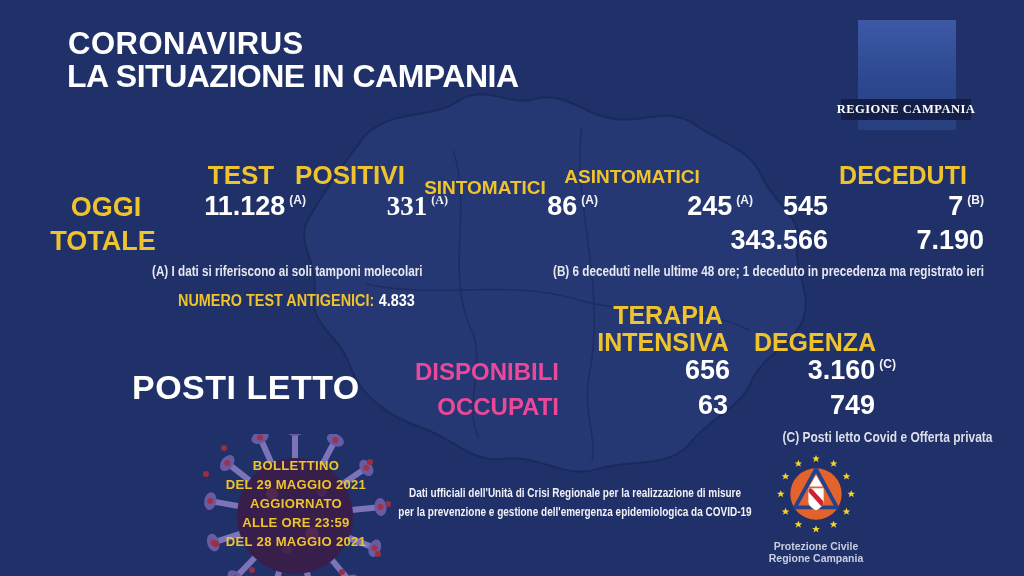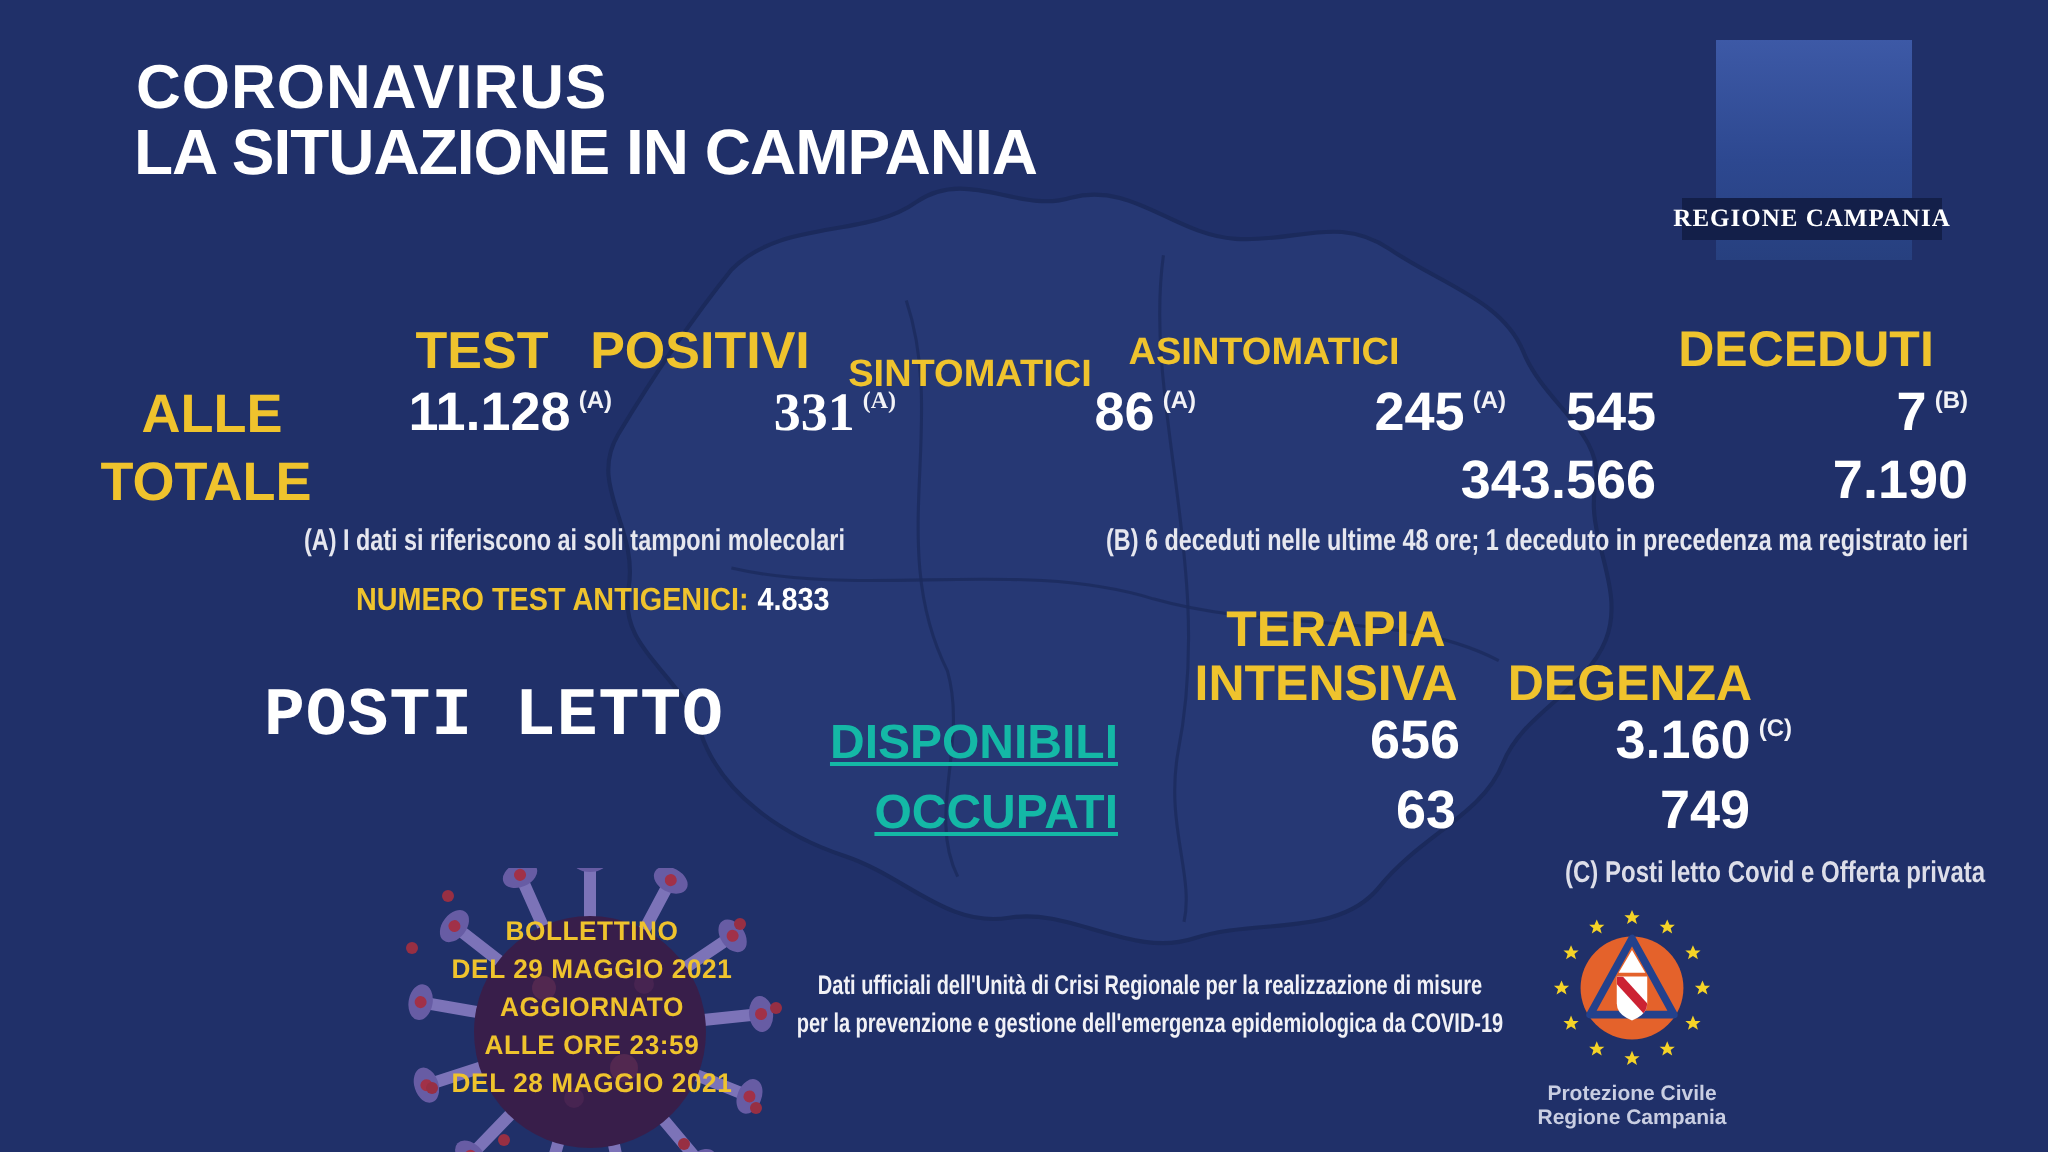--- a/index.html
+++ b/index.html
@@ -49,22 +49,22 @@
   .note-a{left:152px; top:262px;}
   .note-b{left:553px; top:262px;}
 
   .antigen{left:178px; top:292px; font-size:16px; font-weight:bold; white-space:nowrap;
     transform:scaleX(.9); transform-origin:left center;}
   .antigen .lab{color:#EFC32D;} .antigen .num{color:#fff; margin-left:5px;}
 
   
   .bhdr{font-size:25px; font-weight:bold; color:#EFC32D; transform:translateX(-50%); white-space:nowrap;}
   .b-ter1{left:668px; top:301px;} .b-ter2{left:663px; top:328px;} .b-deg{left:815px; top:328px;}
-  .posti{left:132px; top:340px; font-size:34px; font-weight:bold; color:#fff; letter-spacing:.5px; white-space:nowrap;font-family:Liberation Mono, monospace;}
-  .blab{font-size:24px; font-weight:bold; color:#14b8a6; white-space:nowrap; text-align:right;text-decoration:underline;}
+  .posti{left:132px; top:368px; font-size:34px; font-weight:bold; color:#fff; letter-spacing:.5px; white-space:nowrap;}
+  .blab{font-size:24px; font-weight:bold; color:#ec4899; white-space:nowrap; text-align:right;}
   .b-disp{right:465px; top:358px;} .b-occ{right:465px; top:393px;}
   .bval{font-size:27px; font-weight:bold; color:#fff; white-space:nowrap; text-align:right;}
   .bval sup{font-size:12px; font-weight:bold; color:#f2f2f6; position:relative; top:-1px; margin-left:4px;}
   .b-i1{right:294px; top:355px;} .b-i2{right:296px; top:390px;}
   .b-d1{right:128px; top:355px;} .b-d2{right:149px; top:390px;}
   .note-c{right:31px; top:428px; font-size:15px; font-weight:bold; color:#DDDEE9; white-space:nowrap;
     transform:scaleX(.8); transform-origin:right center;}
 
   
   .virus-svg{left:192px; top:434px; width:206px; height:142px;}
@@ -194,21 +194,21 @@
   <div class="abs rlogo-band">
     <span>REGIONE CAMPANIA</span>
   </div>
 
   <div class="abs hdr hdr-lg h-test">TEST</div>
   <div class="abs hdr hdr-lg h-pos">POSITIVI</div>
   <div class="abs hdr hdr-sm h-sint">SINTOMATICI</div>
   <div class="abs hdr hdr-sm h-asint">ASINTOMATICI</div>
   <div class="abs hdr hdr-md h-dec">DECEDUTI</div>
 
-  <div class="abs rowlab l-oggi">ALLE</div>
+  <div class="abs rowlab l-oggi">OGGI</div>
   <div class="abs rowlab l-tot">TOTALE</div>
 
   <div class="abs val r-oggi v-test"><span>11.128</span><sup>(A)</sup></div>
   <div class="abs val r-oggi v-pos"><span>331</span><sup>(A)</sup></div>
   <div class="abs val r-oggi v-sint"><span>86</span><sup>(A)</sup></div>
   <div class="abs val r-oggi v-asint"><span>245</span><sup>(A)</sup></div>
   <div class="abs val r-oggi v-guar"><span>545</span></div>
   <div class="abs val r-oggi v-dec"><span>7</span><sup>(B)</sup></div>
 
   <div class="abs val r-tot t-guar"><span>343.566</span></div>

